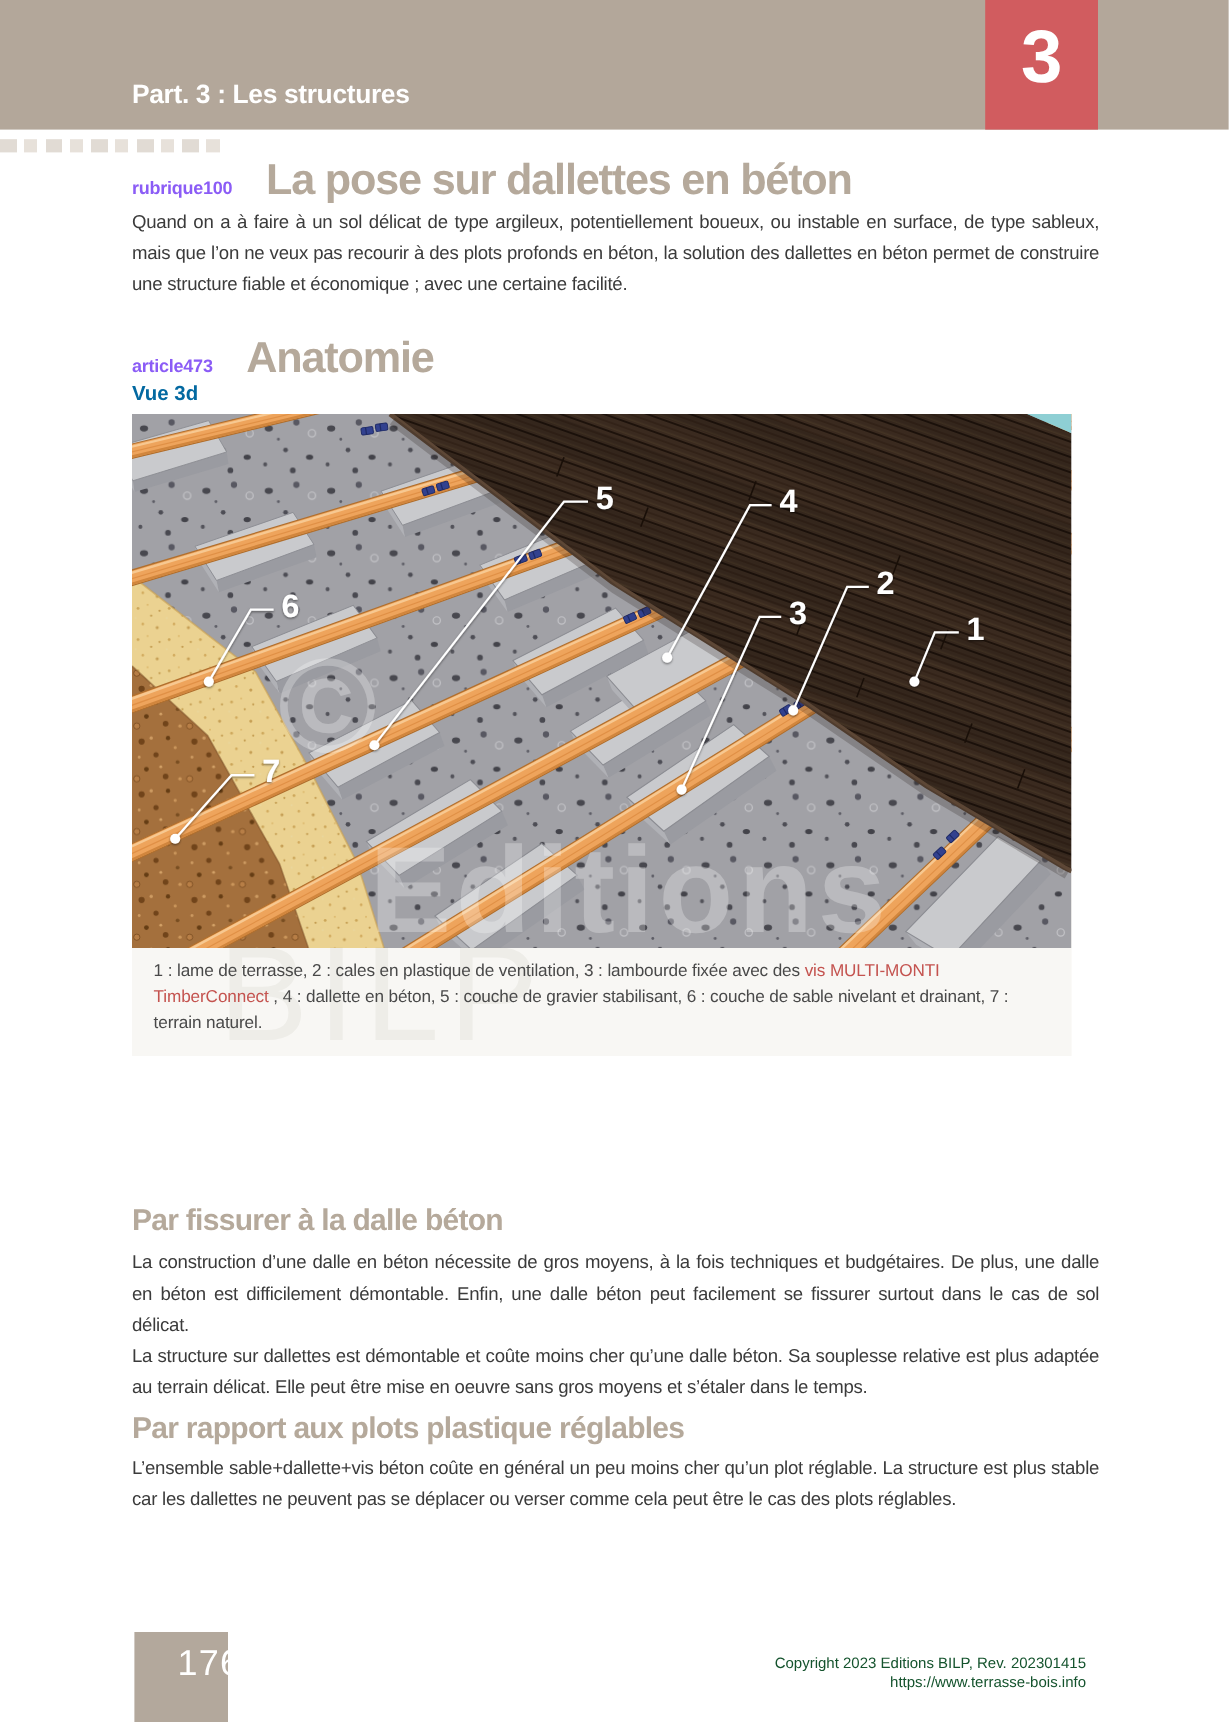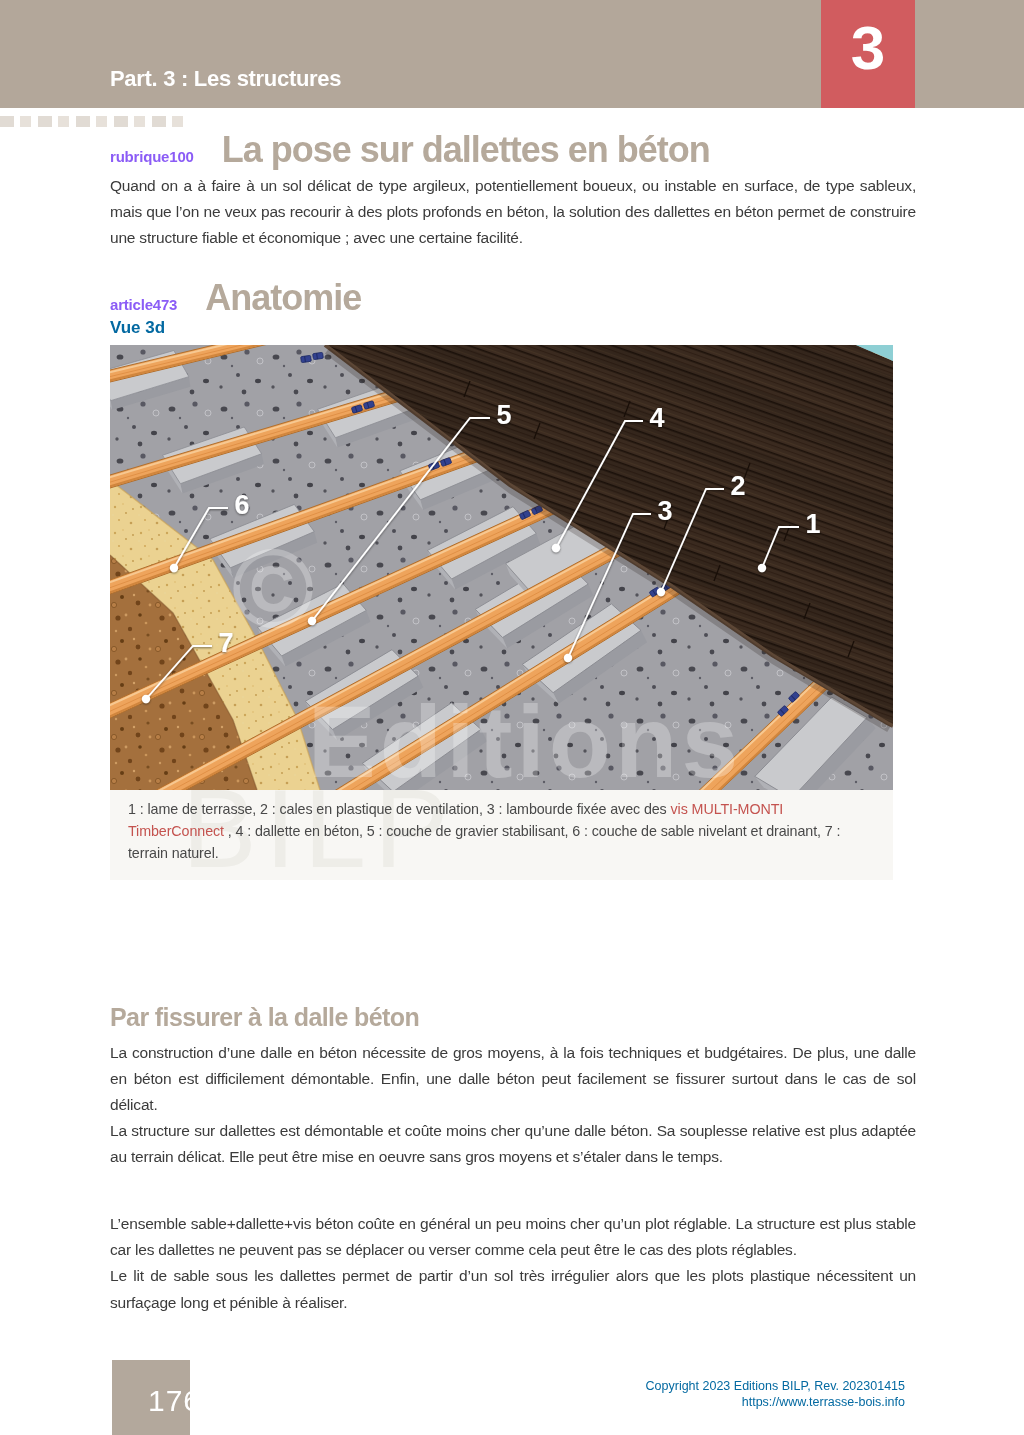--- a/index.html
+++ b/index.html
@@ -32,22 +32,22 @@
   figure.fig{position:absolute;left:110px;top:345px;width:783px;height:535px;margin:0;background:#f8f7f4;overflow:hidden;}
   .fig svg{display:block;}
   figcaption{margin:11px 0 0 0;text-align:center;font-size:16px;font-weight:700;color:#3a3a3a;position:relative;z-index:2;}
   .legend{margin:9px 18px 0 18px;font-size:14.3px;line-height:21.8px;color:#494949;position:relative;z-index:2;letter-spacing:-0.1px;}
   .legend .link{color:#c4534f;cursor:pointer;}
   .wm-bilp{position:absolute;left:72px;top:428px;z-index:1;font-size:112px;font-weight:400;
            letter-spacing:8px;color:rgba(120,108,88,0.07);line-height:1;}
 
   
   .page-number-box{position:absolute;left:112px;top:1360px;width:78px;height:75px;background:#b3a89c;}
-  .page-number{display:block;text-align:center;margin-top:24px;font-size:30px;color:#ffffff;font-weight:400;letter-spacing:1px;padding-left:36px;}
-  .copyright{position:absolute;right:119px;top:1379px;text-align:right;font-size:12.5px;line-height:15.5px;color:#0369a1;}
+  .page-number{display:block;text-align:center;margin-top:10px;font-size:30px;color:#ffffff;font-weight:400;letter-spacing:1px;padding-left:36px;}
+  .copyright{position:absolute;right:119px;top:1379px;text-align:right;font-size:12.5px;line-height:15.5px;color:#14532d;}
 </style>
 </head>
 <body>
 
 <div class="page">
 
   <div class="page-header">
     <div class="header-title">Part. 3 : Les structures</div>
     <div class="chapter-badge">3</div>
   </div>
@@ -321,23 +321,23 @@
     </svg>
 
     <div class="wm-bilp">BILP</div>
     <p class="legend"><span>1 : lame de terrasse, 2 : cales en plastique de ventilation, 3 : lambourde fixée avec des </span><span class="link">vis MULTI-MONTI TimberConnect</span><span> , 4 : dallette en béton, 5 : couche de gravier stabilisant, 6 : couche de sable nivelant et drainant, 7 : terrain naturel.</span></p>
   </figure>
 
 
   <h3 class="subheading sub1">Par fissurer à la dalle béton</h3>
   <p class="body-p p-c1">La construction d’une dalle en béton nécessite de gros moyens, à la fois techniques et budgétaires. De plus, une dalle en béton est difficilement démontable. Enfin, une dalle béton peut facilement se fissurer surtout dans le cas de sol délicat.</p>
   <p class="body-p p-c2">La structure sur dallettes est démontable et coûte moins cher qu’une dalle béton. Sa souplesse relative est plus adaptée au terrain délicat. Elle peut être mise en oeuvre sans gros moyens et s’étaler dans le temps.</p>
+  <h3 class="subheading sub2">Par rapport aux plots plastique réglables</h3>
   <p class="body-p p-c3">
       <span class="part">L’ensemble sable+dallette+vis béton coûte en général un peu moins cher qu’un plot réglable. La structure est plus stable car les dallettes ne peuvent pas se déplacer ou verser comme cela peut être le cas des plots réglables.</span>
-      <span class="part">Le lit de sable sous les dallettes permet de partir d’un sol très irrégulier alors que les plots plastique nécessitent un surfaçage long et pénible à réaliser.</span>
     </p>
 
   <div class="page-number-box">
     <span class="page-number">176</span>
   </div>
   <div class="copyright">
     <div>Copyright 2023 Editions BILP, Rev. 202301415</div>
     <div>https://www.terrasse-bois.info</div>
   </div>
 </div>

